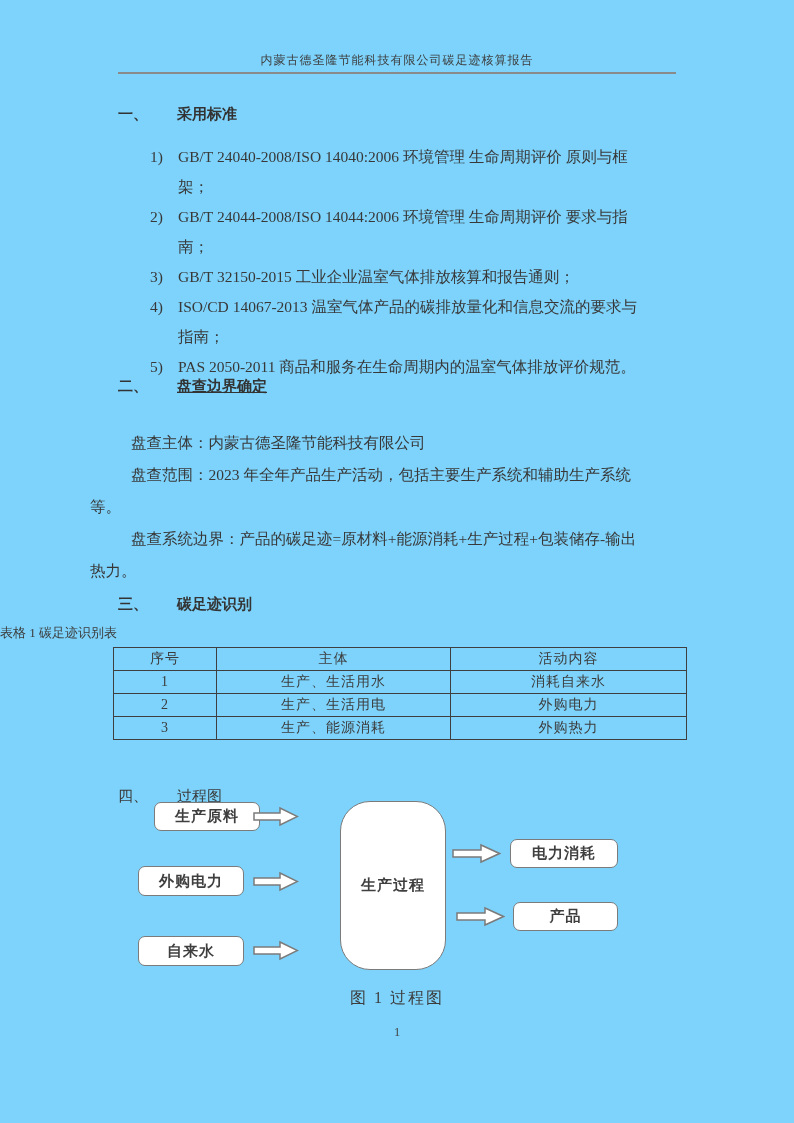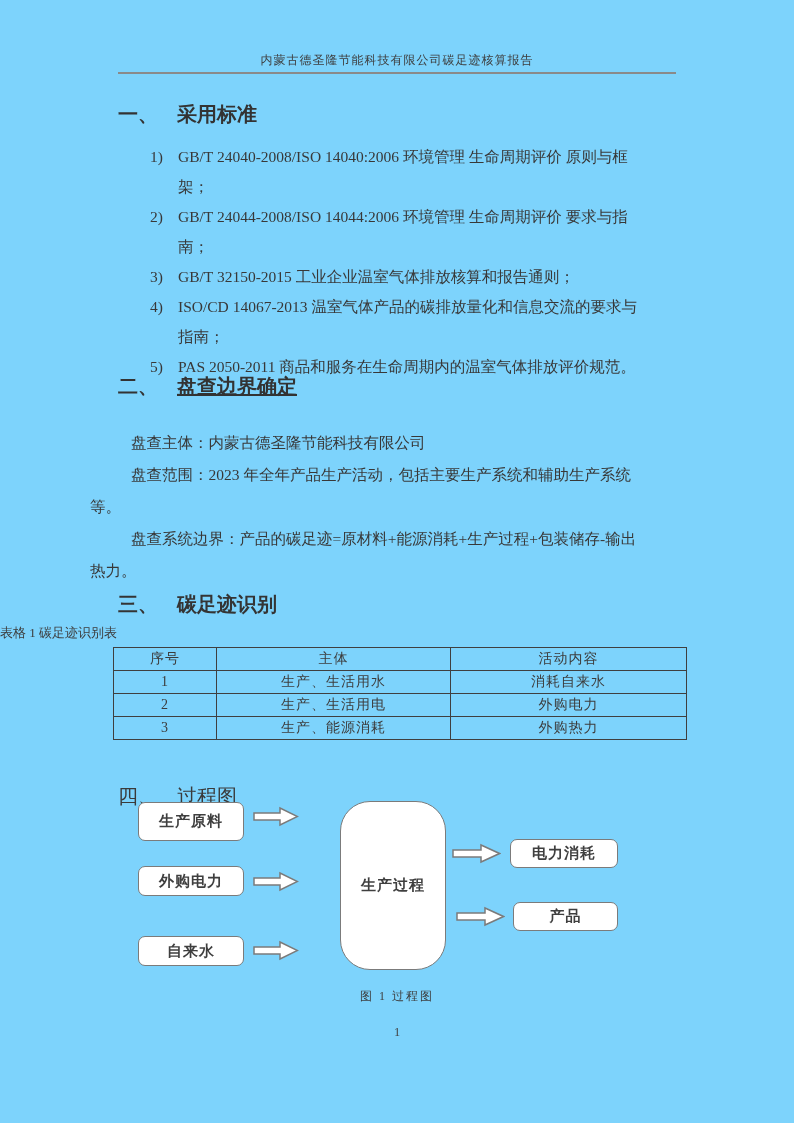--- a/index.html
+++ b/index.html
@@ -14,21 +14,21 @@
   
   .hdr{
     position:absolute; top:52px; left:0; width:794px; text-align:center;
     font-size:12px; letter-spacing:1px; color:#3d3d3d;
   }
   .hdr-rule{
     position:absolute; top:72px; left:118px; width:558px; height:2px;
     background:var(--rule);
   }
   
-  .h{ position:absolute; left:118px; font-size:20px; line-height:20px; }
+  .h{ position:absolute; left:118px; font-size:15px; line-height:20px; }
   .h-sans{ font-family:"Liberation Sans","DejaVu Sans",sans-serif; font-weight:700; color:#333; }
   .h-serif-b{ font-weight:700; color:#343434; }
   .h-serif{ font-weight:400; color:#3a3a3a; }
   .h .h-num{ display:inline-block; width:59px; }
   #h1{ top:104px; } #h2{ top:376px;text-decoration:underline; } #h3{ top:594px; } #h4{ top:756px;margin-top:30px; }
   
   .list{
     position:absolute; top:142px; left:102px; width:584px;
     font-size:15.5px; line-height:30px;
   }
@@ -61,21 +61,21 @@
     position:absolute; box-sizing:border-box; background:#fff;
     border:1.5px solid var(--diag); border-radius:7px;
     display:flex; align-items:center; justify-content:center;
     font-family:"Liberation Sans","DejaVu Sans",sans-serif;
     font-weight:700; font-size:15px; color:#3f3f3f; letter-spacing:1px;
   }
   .proc{ border-radius:30px; }
   .arrow{ position:absolute; }
   .fcaption{
     position:absolute; top:988px; left:0; width:794px; text-align:center;
-    font-size:12px; color:#3d3d3d; letter-spacing:2px;
+    font-size:16px; color:#3d3d3d; letter-spacing:2px;
   }
   .pageno{
     position:absolute; top:1025px; left:0; width:794px; text-align:center;
     font-size:12.5px; color:#444;
   }
 </style>
 </head>
 <body>
 
 <div class="page">
@@ -158,21 +158,21 @@
         <td>生产、能源消耗</td>
         <td>外购热力</td>
       </tr>
     </tbody>
   </table>
 
   <div class="h h-serif" id="h4">
     <span class="h-num">四、</span><span>过程图</span>
   </div>
 
-  <div class="dbox" style="left:138px;top:802px;width:106px;height:39px;">生产原料</div>
+  <div class="dbox" style="left:154px;top:802px;width:106px;height:29px;">生产原料</div>
   <div class="dbox" style="left:138px;top:866px;width:106px;height:30px;">外购电力</div>
   <div class="dbox" style="left:138px;top:936px;width:106px;height:30px;">自来水</div>
 
   <div class="dbox proc" style="left:340px;top:801px;width:106px;height:169px;">生产过程</div>
 
   <div class="dbox" style="left:510px;top:839px;width:108px;height:29px;">电力消耗</div>
   <div class="dbox" style="left:513px;top:902px;width:105px;height:29px;">产品</div>
 
   <svg class="arrow" style="left:253px;top:806px;" width="46" height="21" viewBox="0 0 46 21">
       <polygon points="1,7 27,7 27,2 44.5,10.5 27,19 27,14 1,14" fill="#ffffff" stroke="#7b7b7b" stroke-width="1.5"></polygon>

